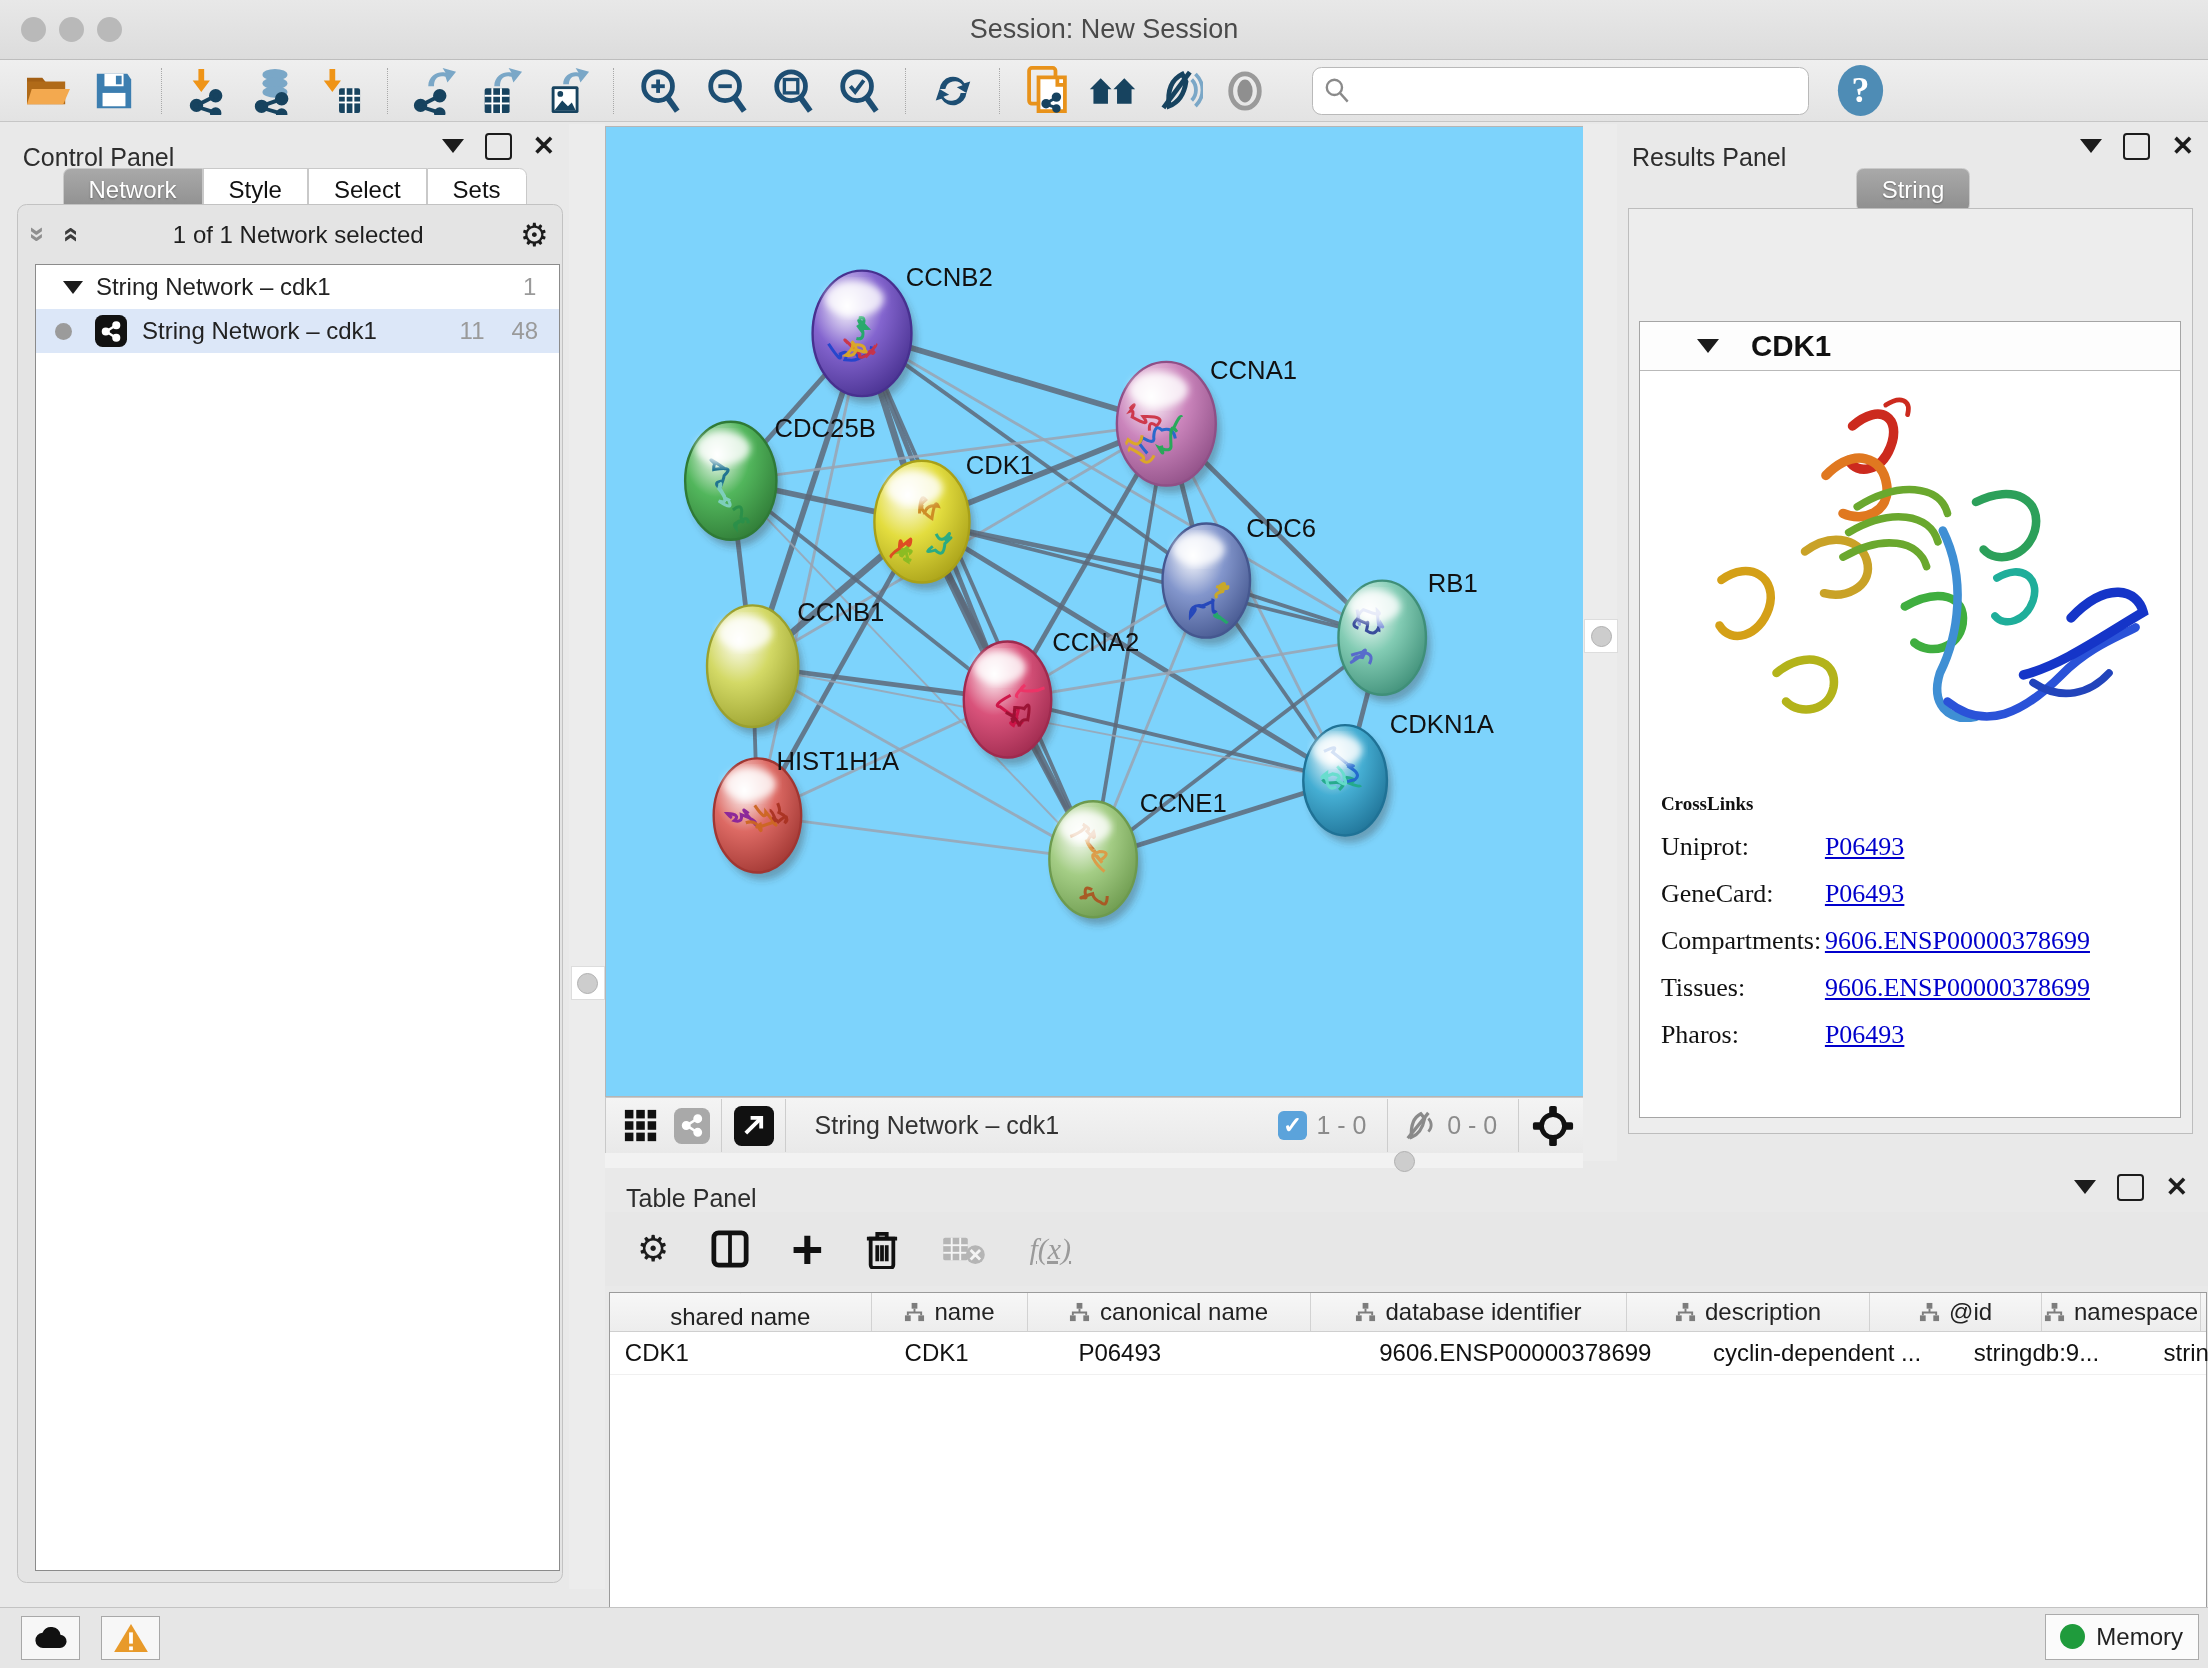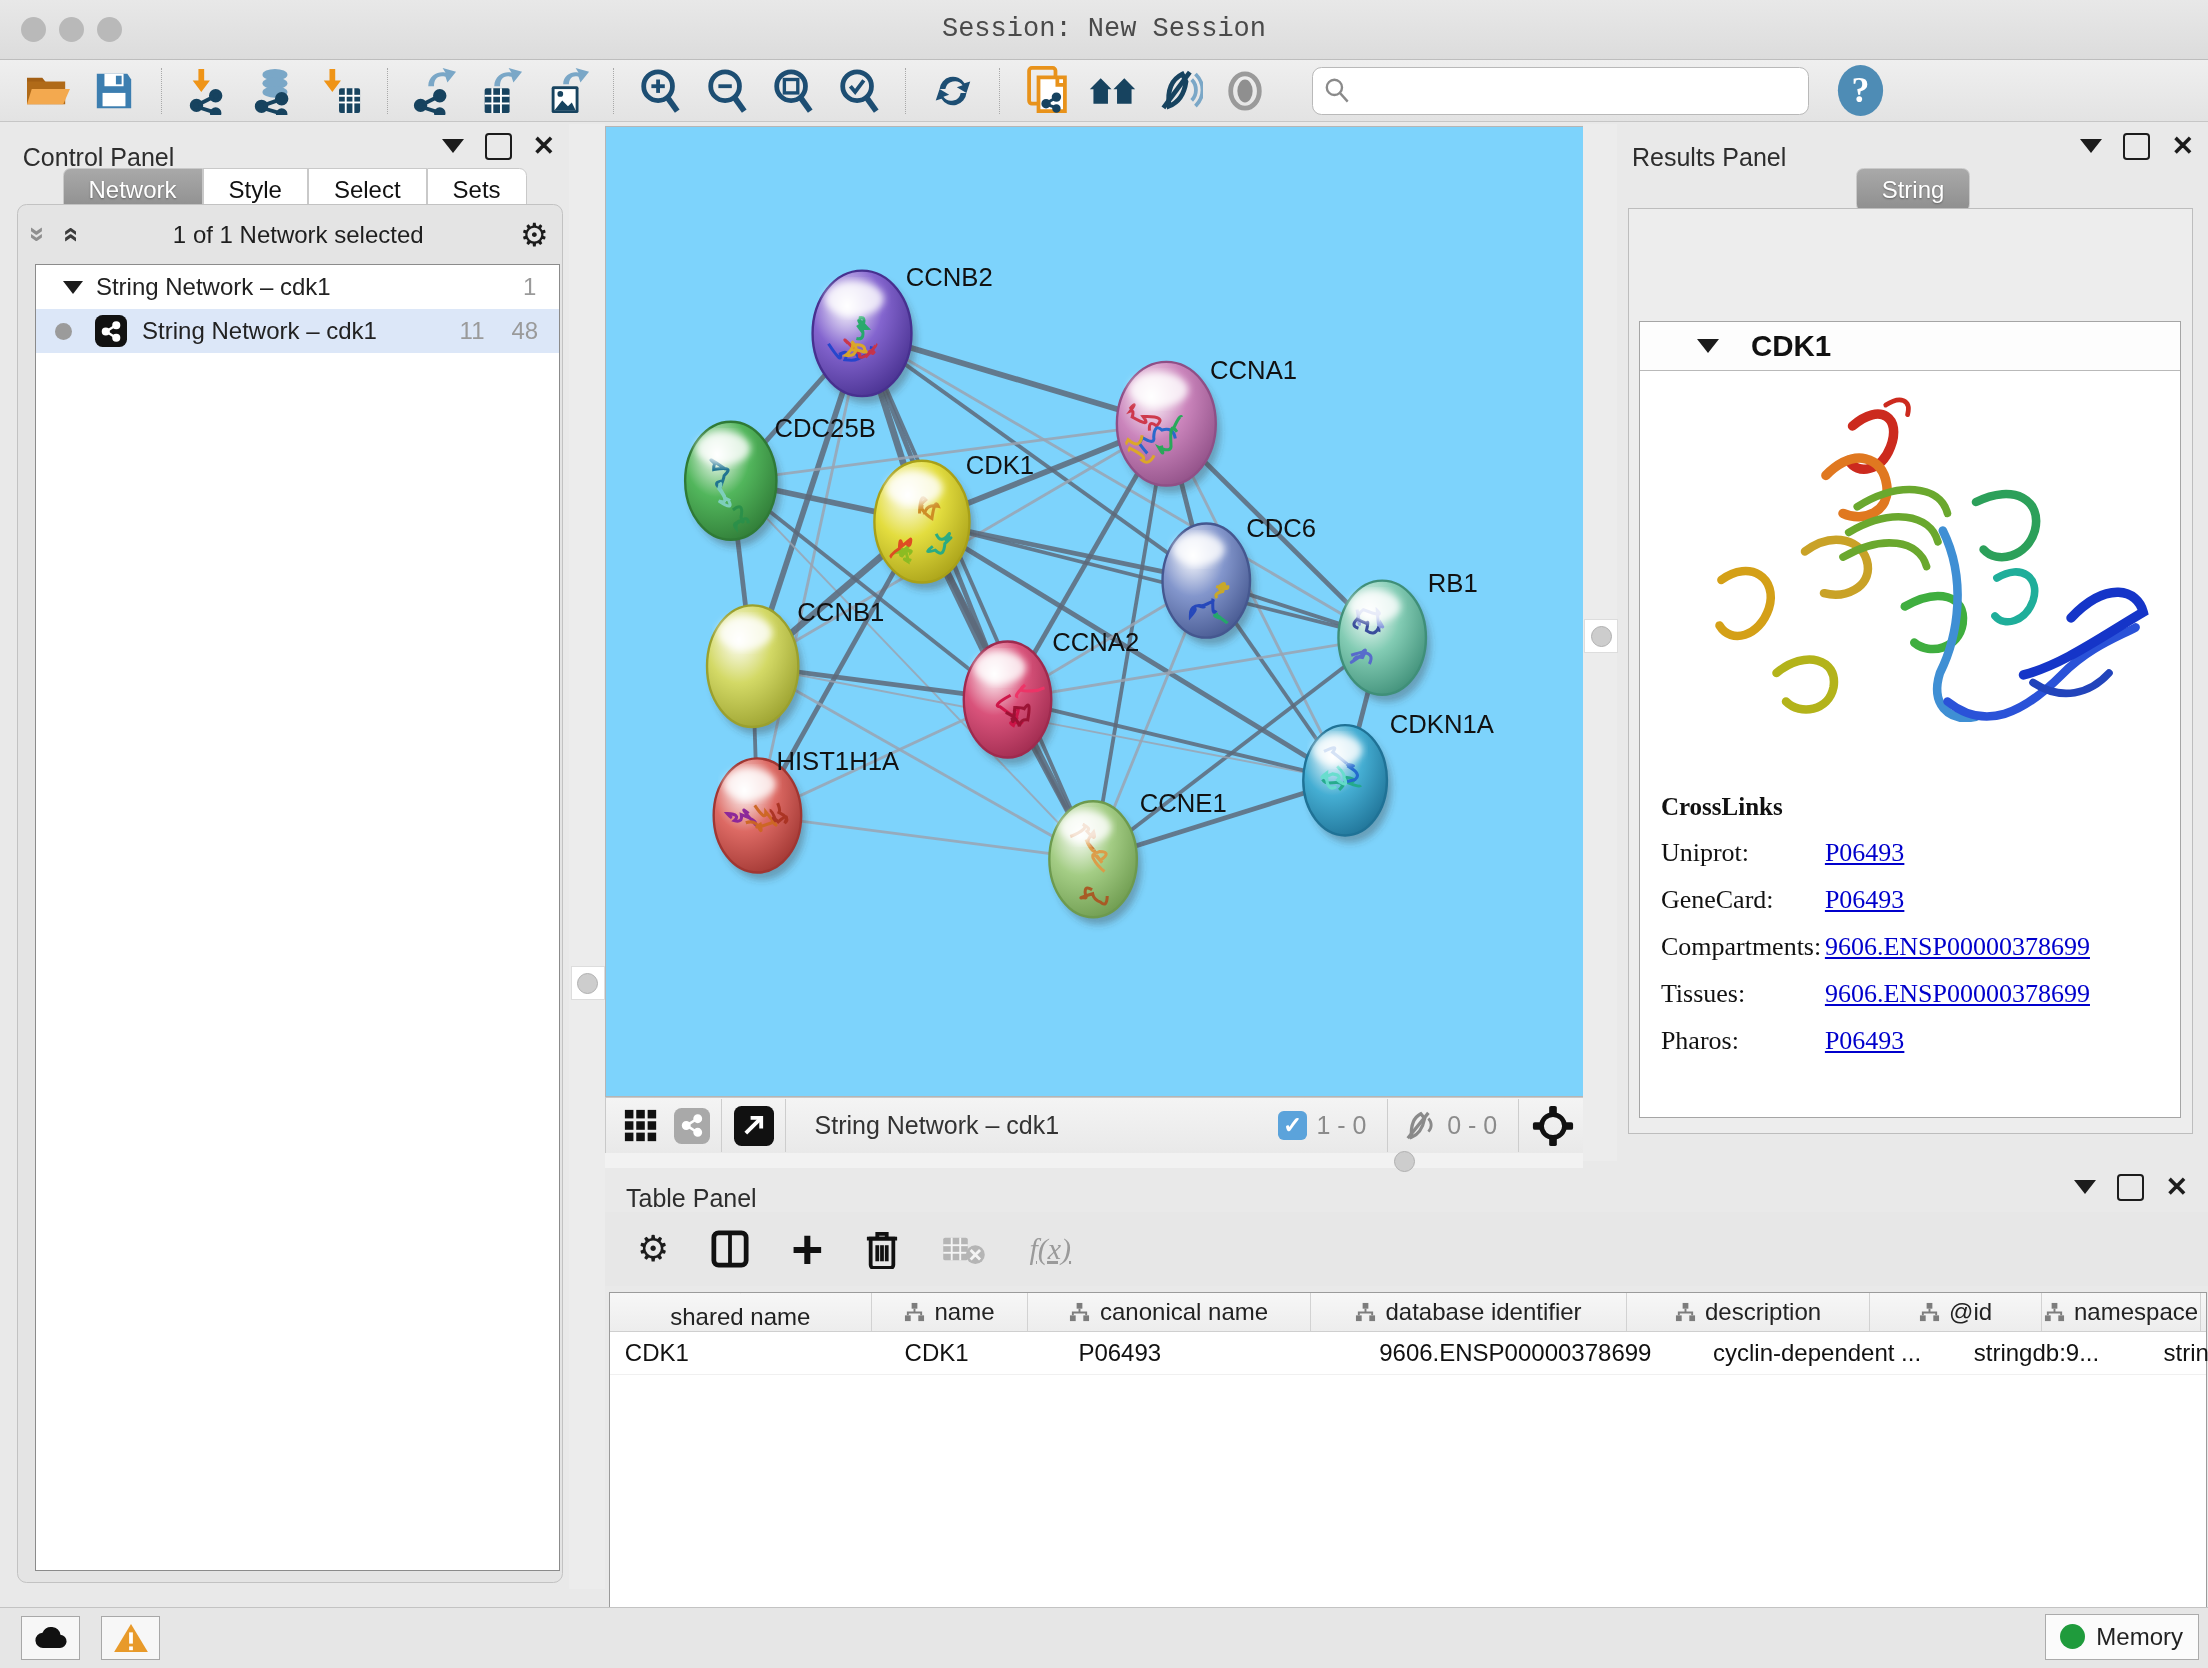--- a/index.html
+++ b/index.html
@@ -2,21 +2,21 @@
 <html style="font-size:15px"><head>
 <meta charset="utf-8">
 <style>
   html,body{margin:0;padding:0;}
   body{width:2208px;height:1668px;position:relative;overflow:hidden;
        background:#e9e9e9;font-family:"Liberation Sans",sans-serif;color:#222;
        -webkit-font-smoothing:antialiased;}
   .abs{position:absolute;}
   
   .titlebar{left:0;top:0;width:2208px;height:59px;background:linear-gradient(#e8e8e8,#dcdcdc);
-            border-bottom:1px solid #bdbdbd;font-family:Liberation Mono, monospace;}
+            border-bottom:1px solid #bdbdbd;}
   .tl-dot{width:25px;height:25px;border-radius:50%;background:#b9b9b9;top:17px;}
   .win-title{width:100%;text-align:center;top:14.3px;font-size:27px;color:#4a4a4a;}
   
   .toolbar{left:0;top:60px;width:2208px;height:61px;background:linear-gradient(#efefef,#e3e3e3);
            border-bottom:1px solid #c6c6c6;display:flex;align-items:center;}
   .tbsep{width:0;height:46px;border-left:1.9px dotted #a9a9a9;margin:0 13.3px;}
   .tbi{width:49px;height:49px;margin:0 8.6px;display:flex;align-items:center;justify-content:center;}
   .searchbox{width:476px;height:46px;background:#fff;border:1.9px solid #b9b9b9;border-radius:9.5px;
              margin-left:34px;display:flex;align-items:center;padding:0 9.5px;}
   .searchbox input{border:none;outline:none;font-size:23px;flex:1;margin-left:7.6px;background:transparent;}
@@ -64,21 +64,21 @@
   .rp-btnbox{left:9.5px;top:11.4px;width:540px;height:95px;border:1.9px solid #a5a5a5;background:#ededed;
              display:flex;align-items:center;justify-content:center;gap:32px;}
   .rp-btn{height:44px;padding:0 32px;background:#fff;border:1px solid #c2c2c2;border-radius:7.6px;
           font-size:25px;display:flex;align-items:center;box-shadow:0 1.9px 2.9px rgba(0,0,0,.15);}
   .rp-scroll{left:9.5px;top:112px;width:540px;height:795px;border:1.9px solid #a5a5a5;background:#fff;}
   .rp-entryhead{height:48px;display:flex;align-items:center;gap:32px;padding-left:57px;
                 border-bottom:1.9px solid #b9b9b9;background:#fdfdfd;}
   .rp-gene{font-size:29.5px;font-weight:bold;color:#111;}
   .rp-desc{font-size:25px;color:#111;padding:13.3px 0 0 25px;}
   .serif{font-family:"Liberation Serif",serif;}
-  .xl-title{font-size:25px;font-weight:bold;color:#111;}
+  .xl-title{font-size:19px;font-weight:bold;color:#111;}
   .xl-row{display:flex;font-size:26px;margin-top:17px;}
   .xl-label{width:164px;color:#111;}
   .xl-link{color:#0000cc;text-decoration:underline;}
   
   .table-panel{left:605px;top:1168px;width:1604px;height:439px;}
   .tp-toolbar{display:flex;align-items:center;height:74px;background:#e7e7e7;margin-top:5.7px;
               padding-left:32px;gap:42px;}
   .tp-table{left:3.8px;top:124px;width:1596px;height:375px;background:#fff;border:1.9px solid #9b9b9b;}
   .thead{display:flex;height:38px;background:linear-gradient(#f7f7f7,#ededed);border-bottom:1.9px solid #cfcfcf;}
   .th{display:flex;align-items:center;justify-content:center;gap:9.5px;font-size:24px;color:#222;

